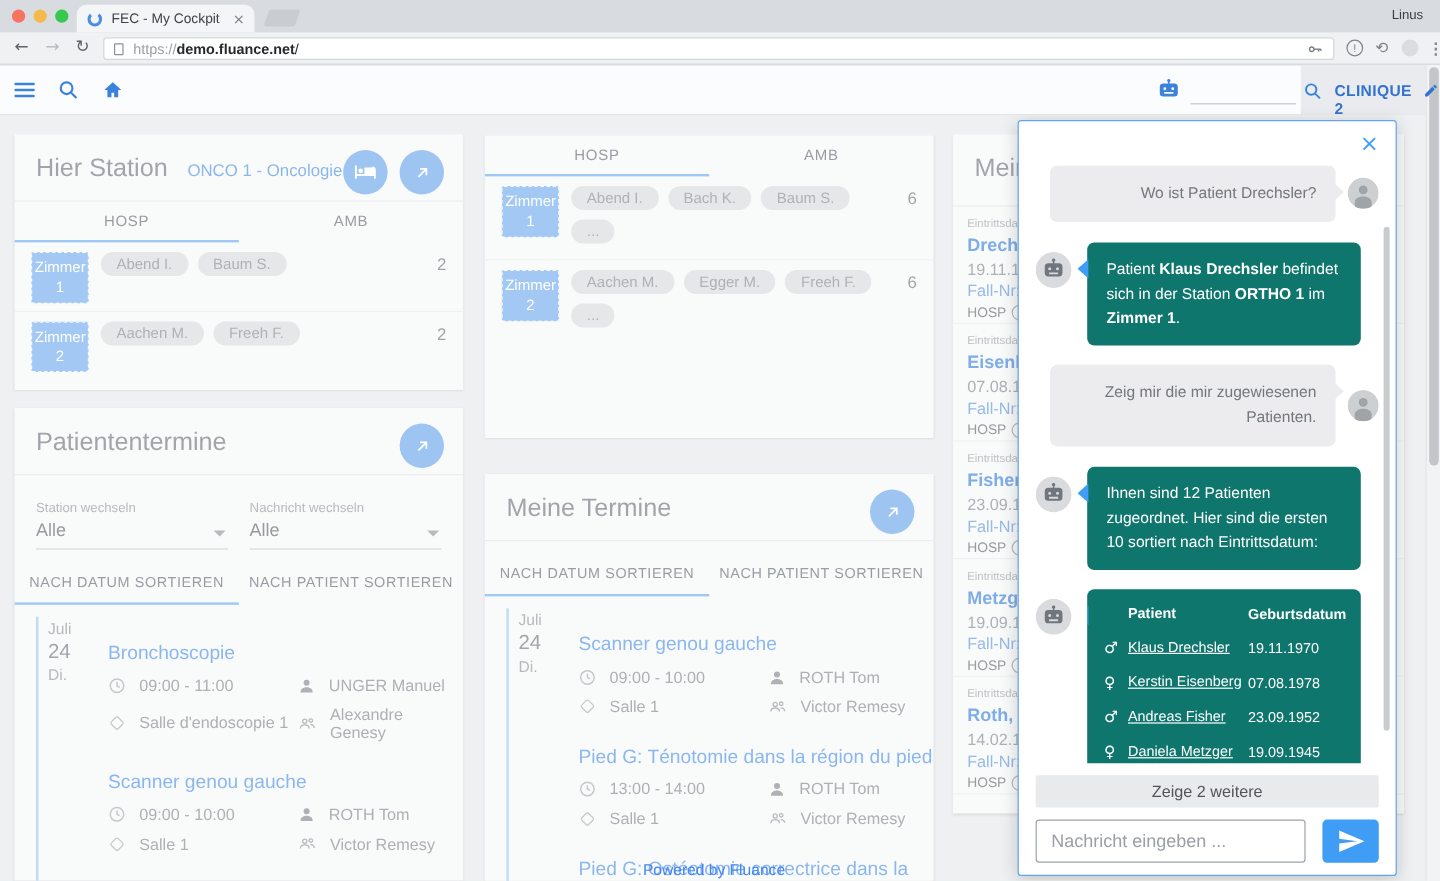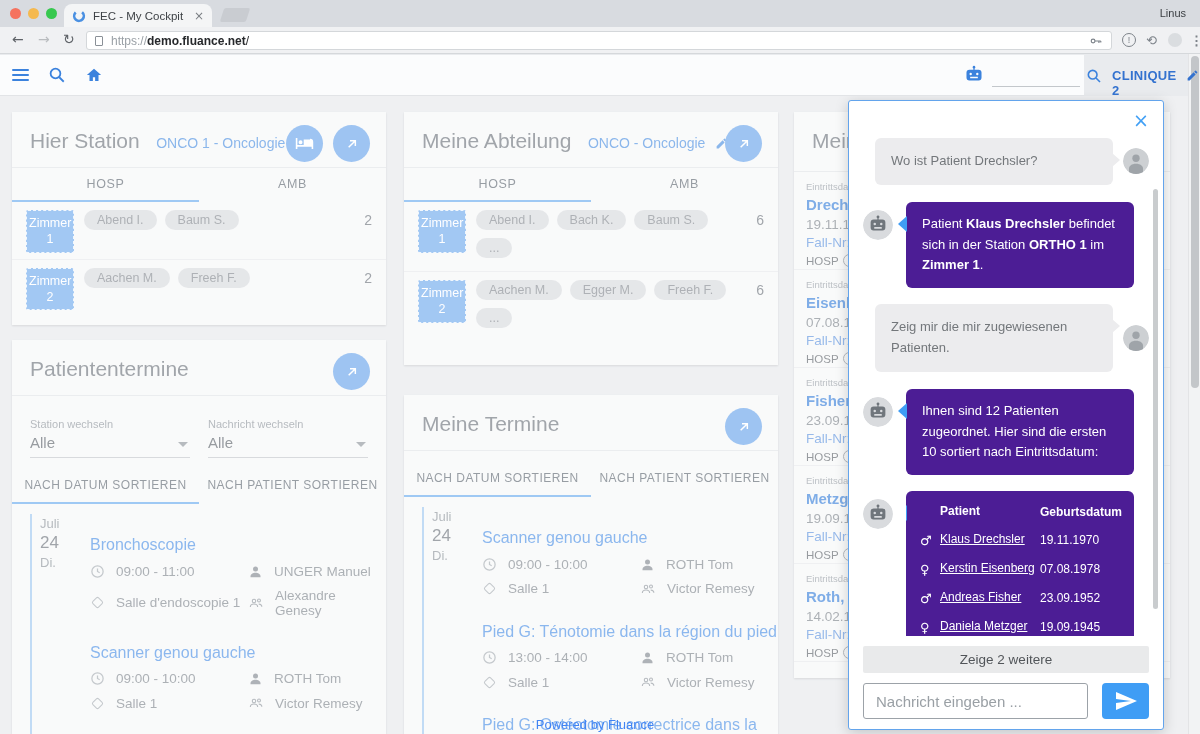--- a/index.html
+++ b/index.html
@@ -100,29 +100,29 @@
   
   .dim { position:absolute; left:0; top:96px; width:1200px; height:638px; background:rgba(255,255,255,.28); z-index:5; pointer-events:none; }
 
   .footer-powered { position:absolute; left:0; bottom:2px; width:1190px; text-align:center; font-size:13px; color:#4285f4; z-index:6; }
 
   
   .chat { position:absolute; left:848px; top:100px; width:316px; height:630px; background:#fff; border:1px solid #63a4ec; border-radius:3px; box-shadow:0 3px 14px rgba(0,0,0,.18); z-index:10; padding:10px 14px 10px 14px; display:flex; flex-direction:column; }
   .chat-close { align-self:flex-end; color:#42a0f5; font-size:19px; line-height:1; cursor:pointer; font-family:"DejaVu Sans",sans-serif; margin-bottom:8px; }
   .chat-close::before { content:"×"; }
   .msgs { flex:1; overflow:hidden; }
-  .row-user { display:flex; align-items:center; margin:0 0 17px 12px; }
+  .row-user { display:flex; align-items:center; margin:0 0 17px 12px;text-align:right; }
   .row-bot { display:flex; margin-bottom:16px; }
   .bubble { border-radius:6px; font-size:13px; line-height:1.6; position:relative; }
   .bub-user { background:#ececee; color:#73777b; padding:13px 16px; flex:1; }
   .bub-user::after { content:""; position:absolute; right:-7px; top:15px; border-top:7px solid transparent; border-bottom:7px solid transparent; border-left:8px solid #ececee; }
   .avatar { width:26px; height:26px; border-radius:50%; flex-shrink:0; }
   .av-user { margin-left:10px; }
   .av-bot { width:30px; height:30px; margin-right:13px; margin-top:8px; }
-  .bub-bot { background:#4c1d95; color:#fff; padding:12px 16px; width:228px; }
+  .bub-bot { background:#0f766e; color:#fff; padding:12px 16px; width:228px; }
   .bub-bot::after { content:""; position:absolute; left:-8px; top:14px; border-top:8px solid transparent; border-bottom:8px solid transparent; border-right:9px solid #3f9df5; }
   .bub-bot b { font-weight:bold; }
   .bub-table { padding:12px 14px; height:204px; overflow:hidden; }
   .ct-head { display:flex; font-size:12px; font-weight:bold; margin-bottom:9px; }
   .ct-row { display:flex; font-size:12px; margin-bottom:8px; align-items:flex-start; }
   .ct-g { width:20px; font-family:"DejaVu Sans",sans-serif; font-size:13px; }
   .ct-n { width:100px; line-height:1.35; }
   .ct-n span { text-decoration:underline; cursor:pointer; }
   .ct-d { width:80px; }
   .more-btn { height:27px; background:#e9eaeb; border:none; border-radius:2px; color:#515559; font-size:13.5px; font-family:inherit; margin:10px 0 10px 0; cursor:pointer; }
@@ -247,34 +247,20 @@
       </div>
     <div class="chip-wrap">
       <span class="pat-chip">Aachen M.</span>
       <span class="pat-chip">Freeh F.</span>
     </div>
     <span class="row-count">2</span>
   </div>
 </div>
 
 <div class="card" style="left:404px;top:112px;width:374px;height:253px">
-  <div class="card-head">
-    <span class="card-title">Meine Abteilung</span>
-    <span class="card-unit">ONCO - Oncologie</span>
-    <svg class="pencil" width="13" height="13" viewBox="0 0 24 24">
-        <path fill="#5f9be4" d="M3 17.25V21h3.75L17.8 9.94l-3.75-3.75L3 17.25zM20.7 7.04a1 1 0 0 0 0-1.41l-2.34-2.34a1 1 0 0 0-1.41 0l-1.83 1.83 3.75 3.75 1.83-1.83z"></path>
-      </svg>
-    <div class="head-btns">
-      <div class="circle-btn">
-          <svg width="16" height="16" viewBox="0 0 24 24">
-            <path d="M7 17L17 7M9 7h8v8" stroke="#fff" stroke-width="2.2" fill="none"></path>
-          </svg>
-        </div>
-    </div>
-  </div>
   <div class="divider"></div>
   <div class="unit-tabs">
     <div class="unit-tab active">HOSP</div>
     <div class="unit-tab">AMB</div>
   </div>
   <div class="room-row" style="min-height:70px">
     <div class="room-chip">
         <div>Zimmer</div>
         <div>1</div>
       </div>

